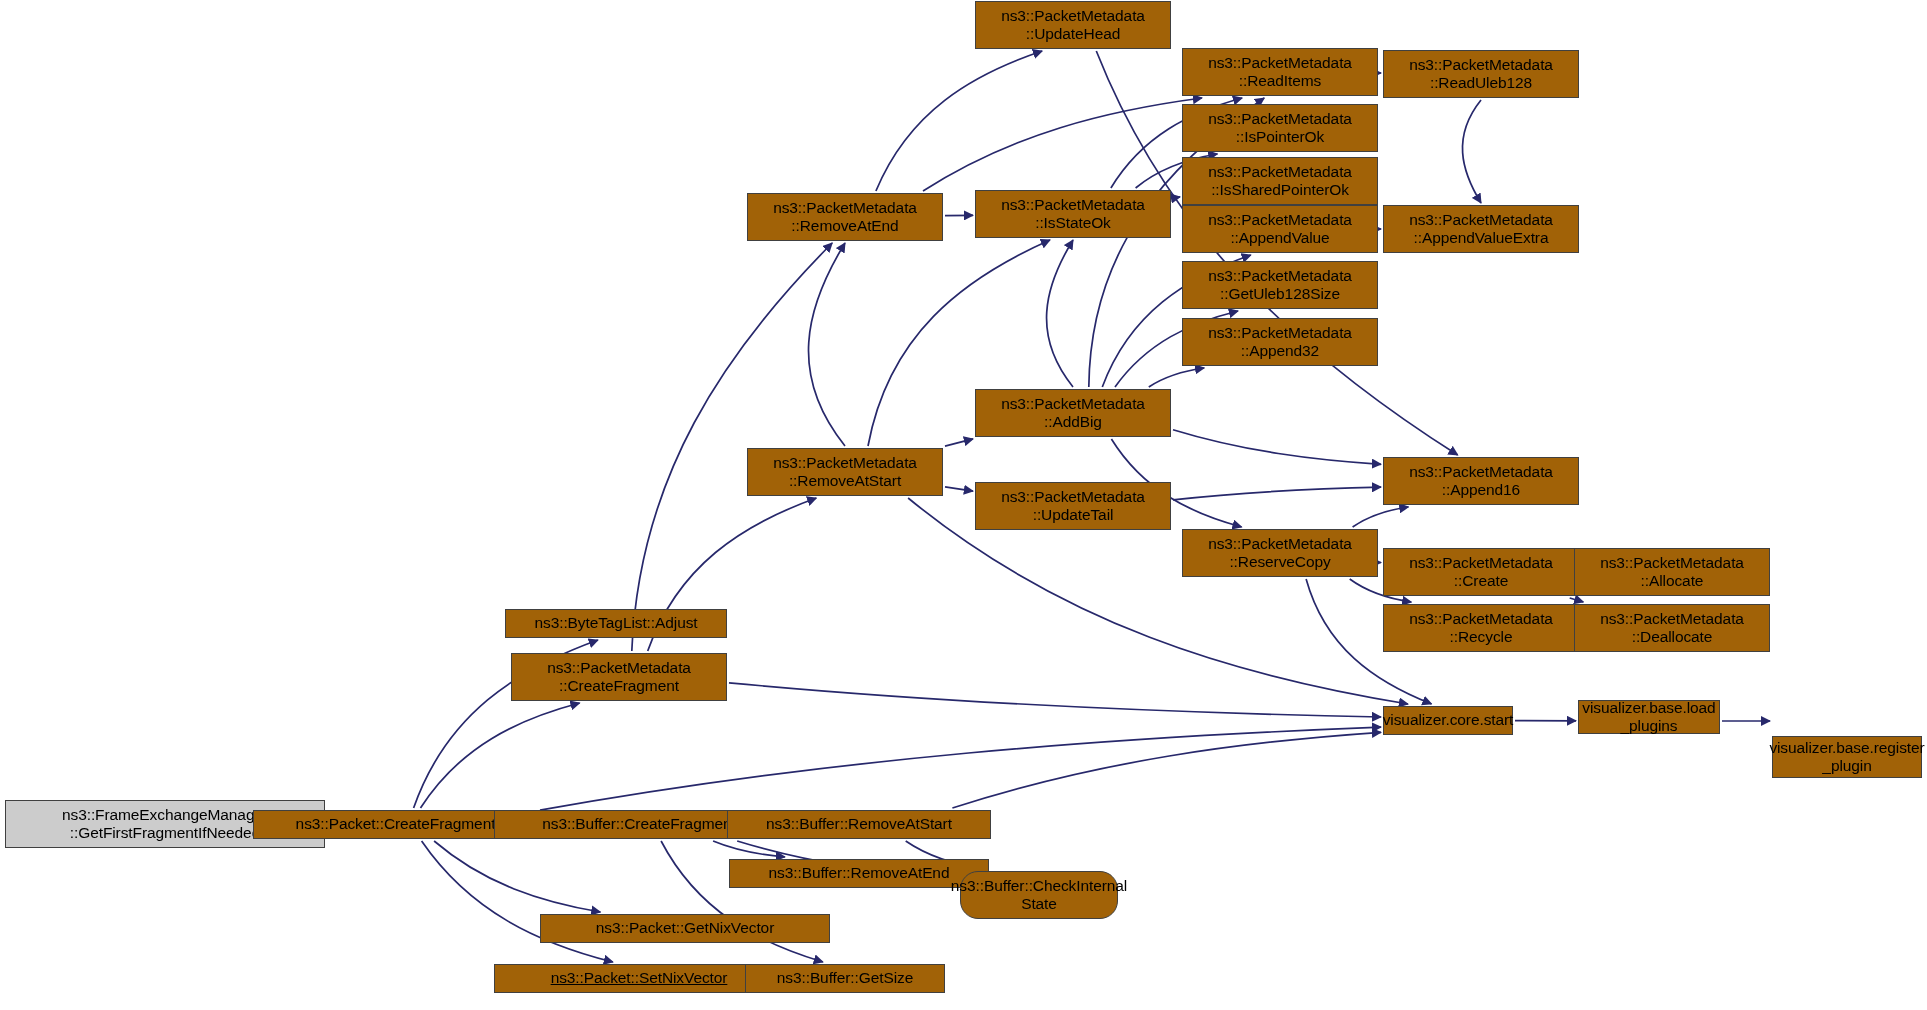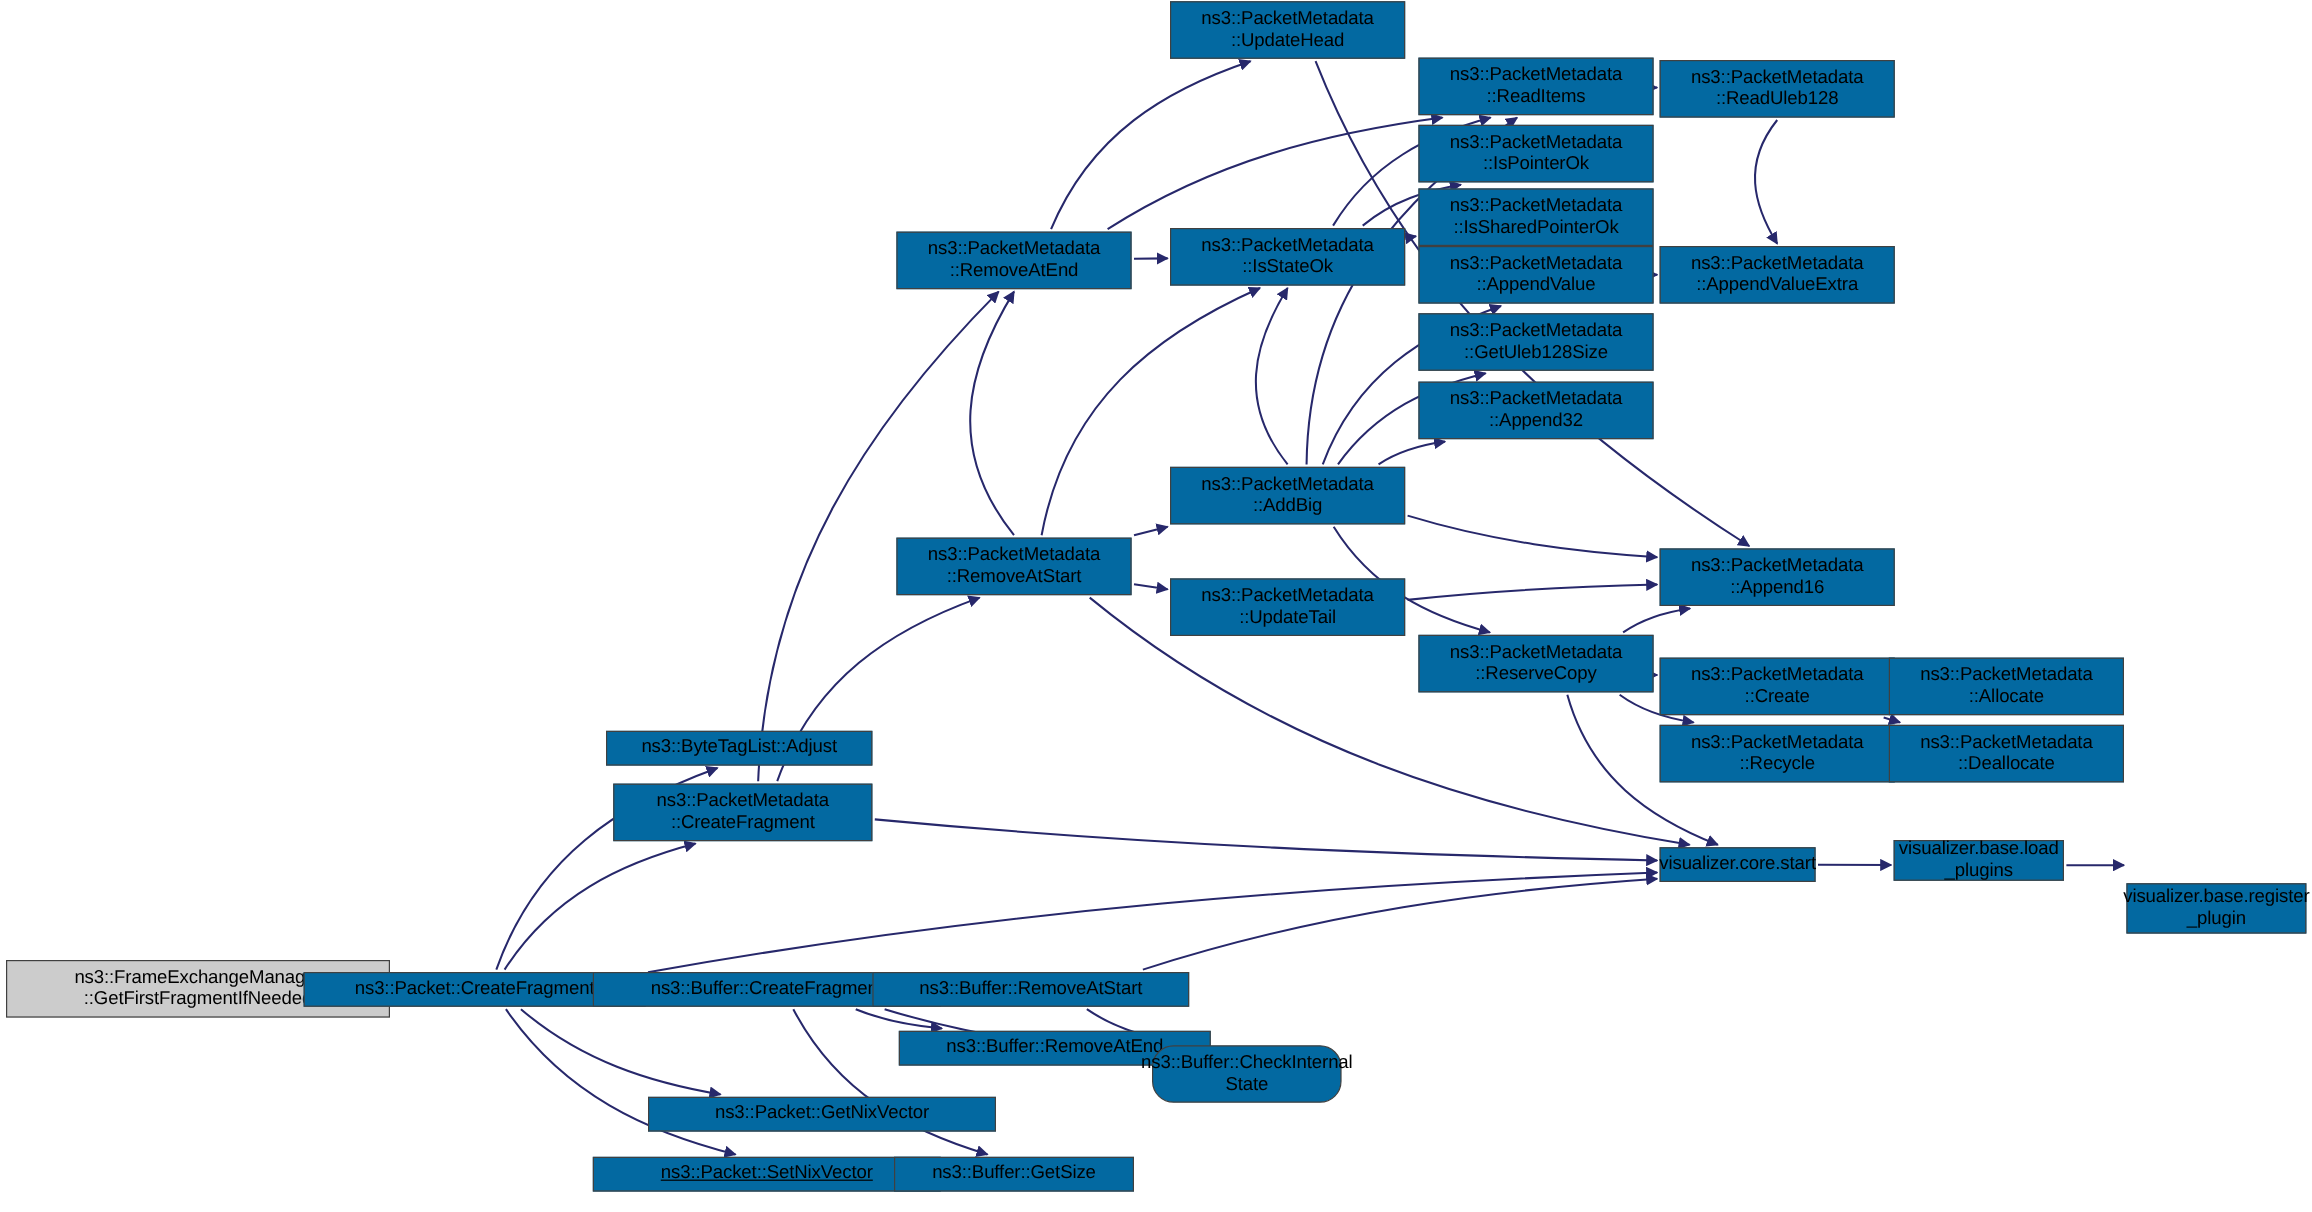--- a/index.html
+++ b/index.html
@@ -19,21 +19,21 @@
     position: absolute;
     left: 0; top: 0;
     width: 1927px;
     height: 1010px;
     pointer-events: none;
   }
   .node {
     position: absolute;
     box-sizing: border-box;
     border: 1px solid #404040;
-    background: #0369a1;
+    background: #a16207;
     color: #000000;
     font-size: 15.5px;
     line-height: 1.18;
     display: flex;
     align-items: center;
     justify-content: center;
     text-align: center;
     white-space: pre-line;
     letter-spacing: -0.1px;
     z-index: 2;
@@ -109,21 +109,21 @@
       <div class="node highlight" style="left: 5px; top: 800px; width: 320px; height: 48px;"><span>ns3::FrameExchangeManager
 ::GetFirstFragmentIfNeeded</span></div>
       <div class="node" style="left: 253px; top: 810px; width: 285px; height: 29px;"><span>ns3::Packet::CreateFragment</span></div>
       <div class="node" style="left: 505px; top: 609px; width: 222px; height: 29px;"><span>ns3::ByteTagList::Adjust</span></div>
       <div class="node" style="left: 511px; top: 653px; width: 216px; height: 48px;"><span>ns3::PacketMetadata
 ::CreateFragment</span></div>
       <div class="node" style="left: 494px; top: 810px; width: 290px; height: 29px;"><span>ns3::Buffer::CreateFragment</span></div>
       <div class="node" style="left: 494px; top: 914px; width: 290px; height: 29px; margin-left: 46px;"><span>ns3::Packet::GetNixVector</span></div>
       <div class="node" style="left: 494px; top: 964px; width: 290px; height: 29px; text-decoration: underline;"><span>ns3::Packet::SetNixVector</span></div>
       <div class="node" style="left: 727px; top: 810px; width: 264px; height: 29px;"><span>ns3::Buffer::RemoveAtStart</span></div>
-      <div class="node" style="left: 729px; top: 859px; width: 260px; height: 29px; margin-left: 20px;"><span>ns3::Buffer::RemoveAtEnd</span></div>
+      <div class="node" style="left: 729px; top: 859px; width: 260px; height: 29px;"><span>ns3::Buffer::RemoveAtEnd</span></div>
       <div class="node" style="left: 745px; top: 964px; width: 200px; height: 29px;"><span>ns3::Buffer::GetSize</span></div>
       <div class="node" style="left: 960px; top: 871px; width: 158px; height: 48px; border-radius: 18px;"><span>ns3::Buffer::CheckInternal
 State</span></div>
       <div class="node" style="left: 747px; top: 193px; width: 196px; height: 48px;"><span>ns3::PacketMetadata
 ::RemoveAtEnd</span></div>
       <div class="node" style="left: 747px; top: 448px; width: 196px; height: 48px;"><span>ns3::PacketMetadata
 ::RemoveAtStart</span></div>
       <div class="node" style="left: 975px; top: 1px; width: 196px; height: 48px;"><span>ns3::PacketMetadata
 ::UpdateHead</span></div>
       <div class="node" style="left: 975px; top: 190px; width: 196px; height: 48px;"><span>ns3::PacketMetadata

